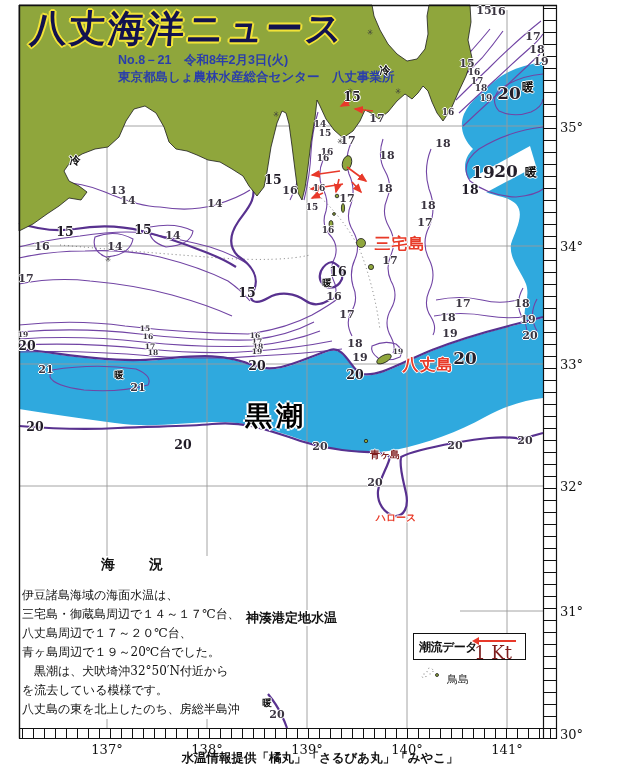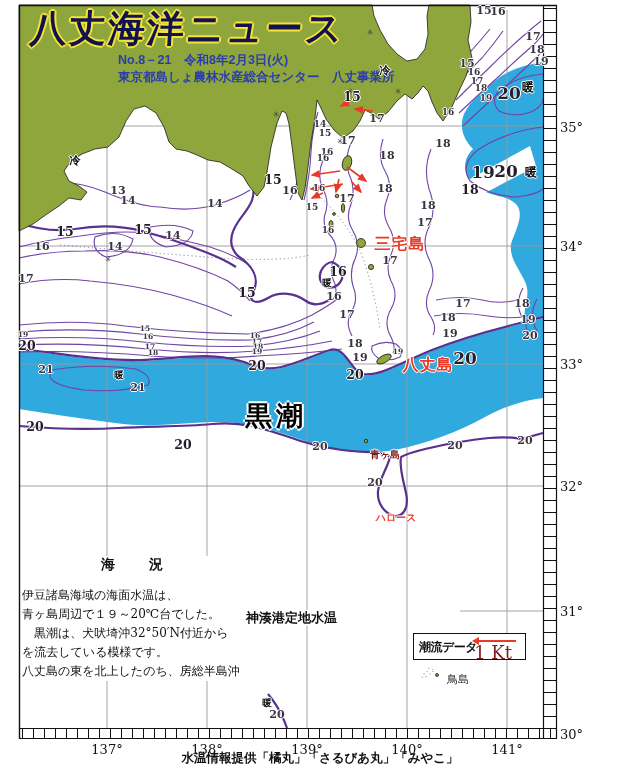--- a/index.html
+++ b/index.html
@@ -302,20 +302,22 @@
       <span class="lon" style="left: 207px;">138°</span>
       <span class="lon" style="left: 307px;">139°</span>
       <span class="lon" style="left: 407px;">140°</span>
       <span class="lon" style="left: 507px;">141°</span>
     </div>
 
   <div id="sea-report">
     <div id="sea-head">海　況</div>
     <div>
         <div class="sr-line">伊豆諸島海域の海面水温は、</div>
+        <div class="sr-line">三宅島・御蔵島周辺で１４～１７℃台、</div>
+        <div class="sr-line">八丈島周辺で１７～２０℃台、</div>
         <div class="sr-line">青ヶ島周辺で１９～20℃台でした。</div>
         <div class="sr-line">　黒潮は、犬吠埼沖32°50′N付近から</div>
         <div class="sr-line">を流去している模様です。</div>
         <div class="sr-line">八丈島の東を北上したのち、房総半島沖</div>
       </div>
   </div>
 
   <div id="kaminato">
     <div id="kam-head">神湊港定地水温</div>
   </div>

